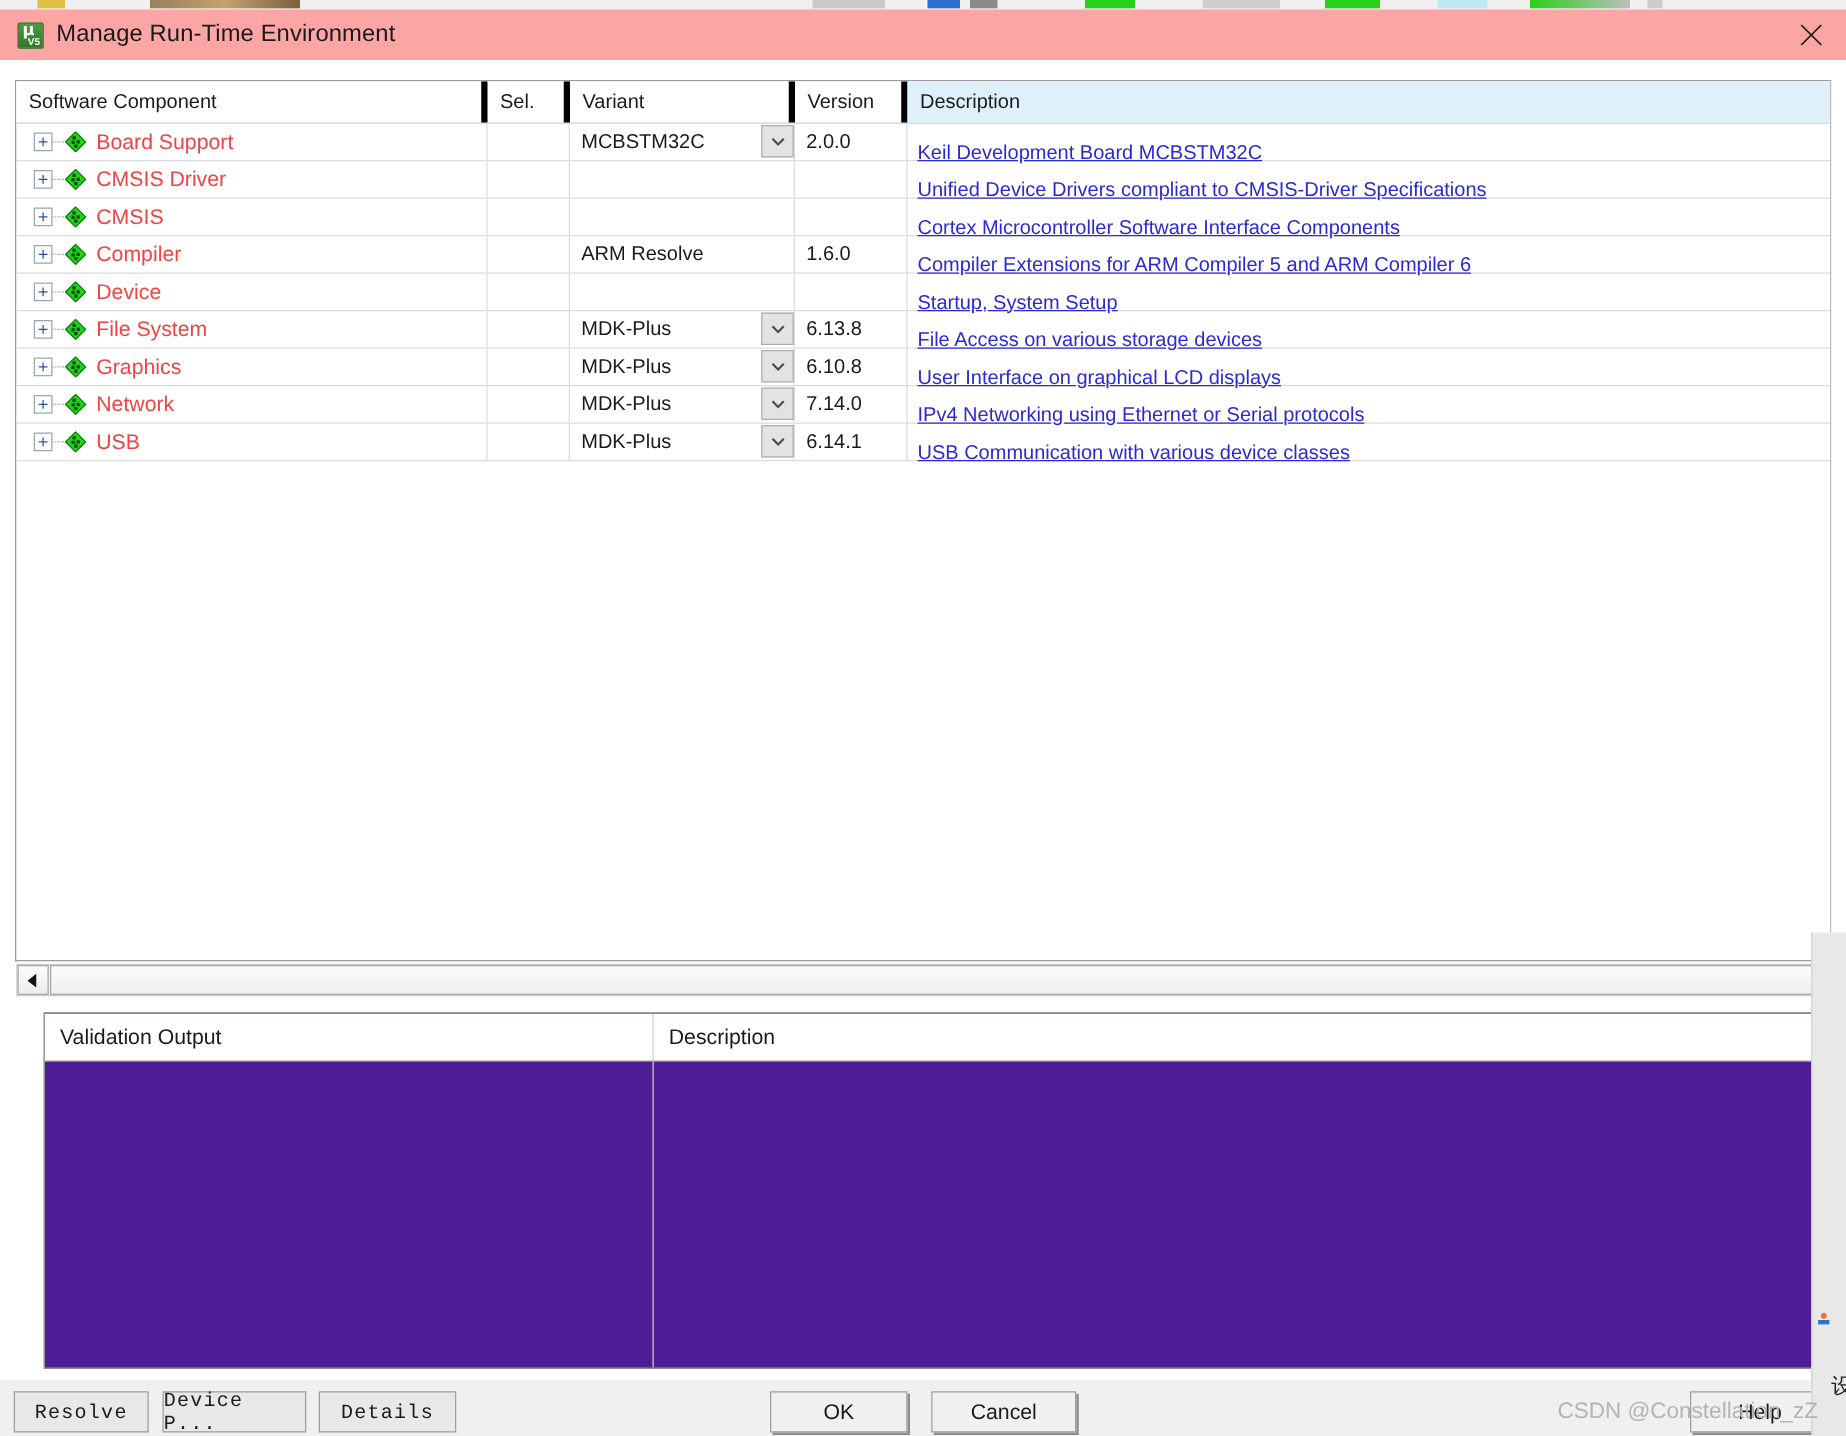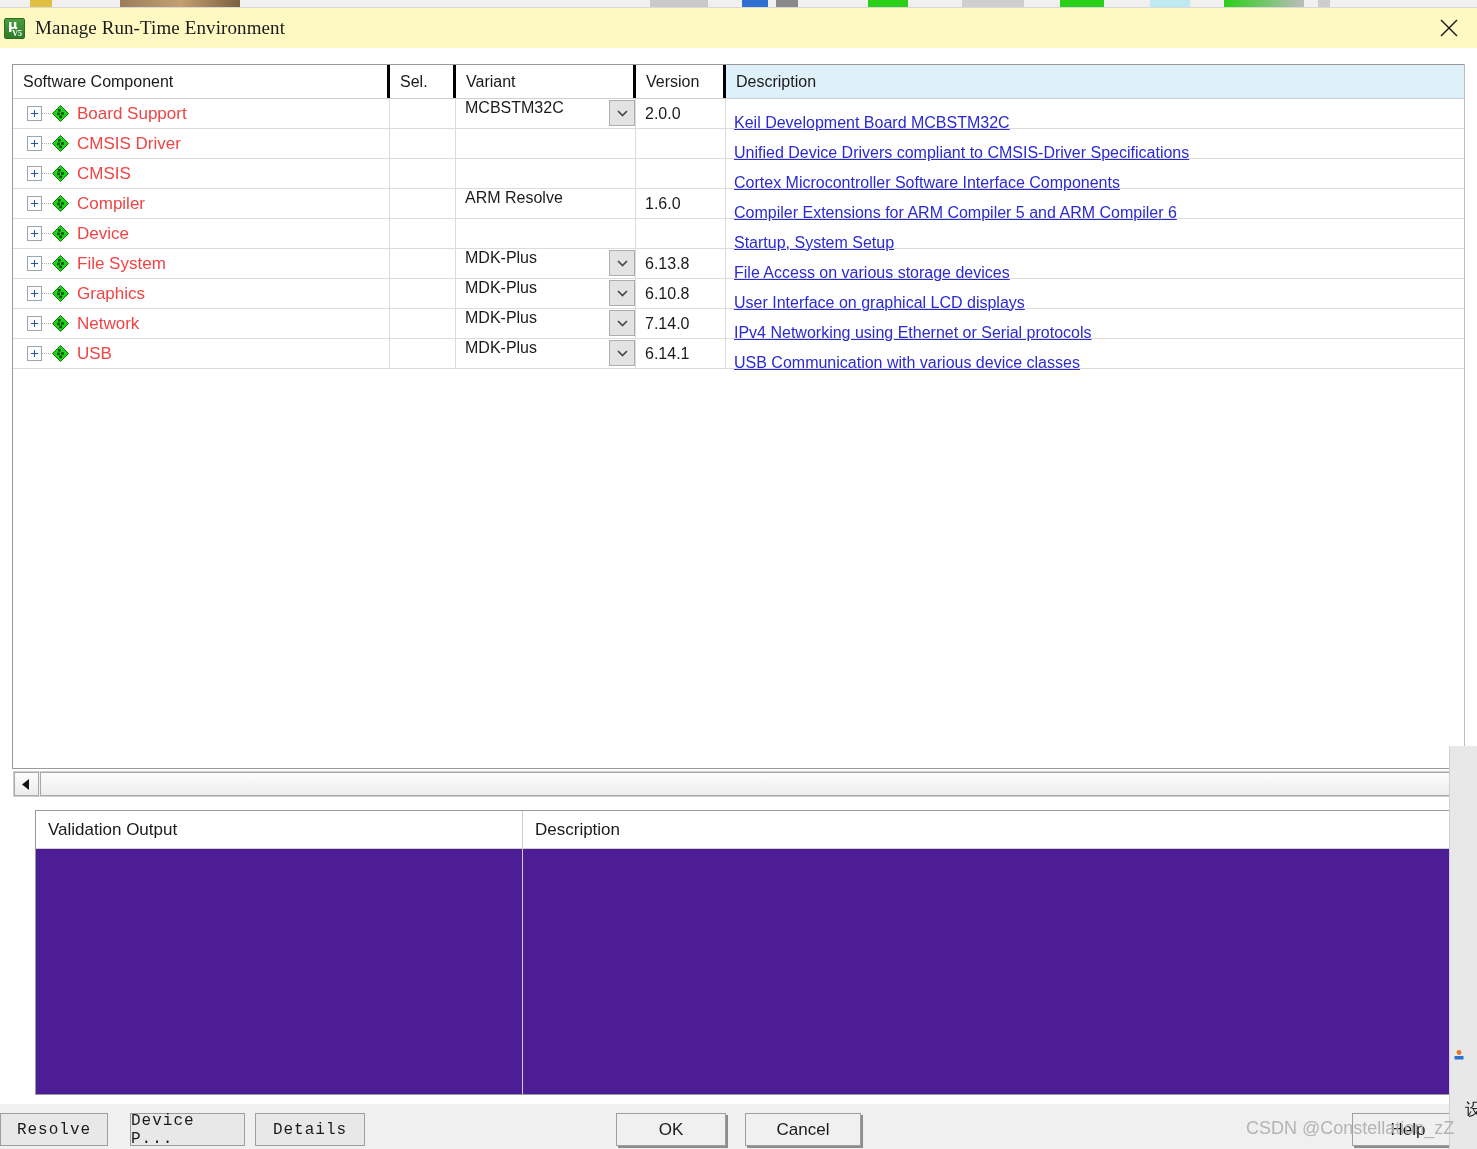--- a/index.html
+++ b/index.html
@@ -32,25 +32,24 @@
   .dialog {
     position: absolute; left: 0; top: 7px;
     width: 1477px; height: 1142px;
     background: #ffffff;
     border-top: 1px solid #d9d9d9;
   }
 
   .titlebar {
     position: relative;
     height: 40px;
-    background: #fef9c3;
+    background: #fca5a5;
     display: flex;
     align-items: center;
-    padding-left: 4px;
-    font-family: Liberation Serif, serif;
+    padding-left: 14px;
   }
   .title-icon {
     width: 21px; height: 21px;
     margin-right: 10px;
     background: linear-gradient(#4a9e3f, #2f7a28);
     border: 1px solid #2b6b24;
     border-radius: 2px;
     position: relative;
     flex: none;
   }
@@ -94,21 +93,21 @@
     display: flex;
     height: 34px;
     background: #ffffff;
     border-bottom: 1px solid #cfcfcf;
     font-size: 16px;
     color: #1a1a1a;
   }
   .gh-cell {
     display: flex; align-items: center;
     padding-left: 10px;
-    border-right: 3px solid #000000;
+    border-right: 5px solid #000000;
     height: 100%;
     flex: none;
     white-space: nowrap;
   }
   .gh-c0 { width: 377px; }
   .gh-c1 { width: 66px; }
   .gh-c2 { width: 180px; }
   .gh-c3 { width: 90px; }
   .gh-c4 { flex: 1 1 auto; background: #def0fa; border-right: none; width: auto; }
 
@@ -166,21 +165,21 @@
     width: 17px; height: 17px;
     flex: none;
     margin-right: 8px;
     position: relative;
   }
   .diamond svg { display: block; }
   .tree-label { font-size: 17px; color: #ef4444; white-space: nowrap; }
 
   
   .variant-wrap {
-    display: flex; 
+    display: flex; align-items: center;
     width: 100%; height: 100%;
     position: relative;
   }
   .variant-text { font-size: 16px; color: #1a1a1a; white-space: nowrap; }
   .dd-btn {
     position: absolute; right: 0px; top: 1px;
     width: 26px; height: 26px;
     background: #e3e3e3;
     border: 1px solid #adadad;
     display: flex; align-items: center; justify-content: center;
@@ -267,21 +266,21 @@
     height: 33px;
     background: #e8e8e8;
     border: 1px solid #9e9e9e;
     color: #1a1a1a;
     font-family: "Liberation Mono", monospace;
     font-size: 16px;
     display: flex; align-items: center; justify-content: center;
     cursor: pointer;
     letter-spacing: 1px;
   }
-  .btn-resolve  { left: 0;  top: 9px; width: 108px; }
+  .btn-resolve  { left: 11px;  top: 9px; width: 108px; }
   .btn-selectp  { left: 130px; top: 9px; width: 115px; }
   .btn-details  { left: 255px; top: 9px; width: 110px; }
 
   .btn-prop {
     position: absolute;
     height: 33px;
     background: #f0f0f0;
     border: 1px solid #9e9e9e;
     box-shadow: 2px 2px 0 #8d8d8d;
     color: #1a1a1a;

